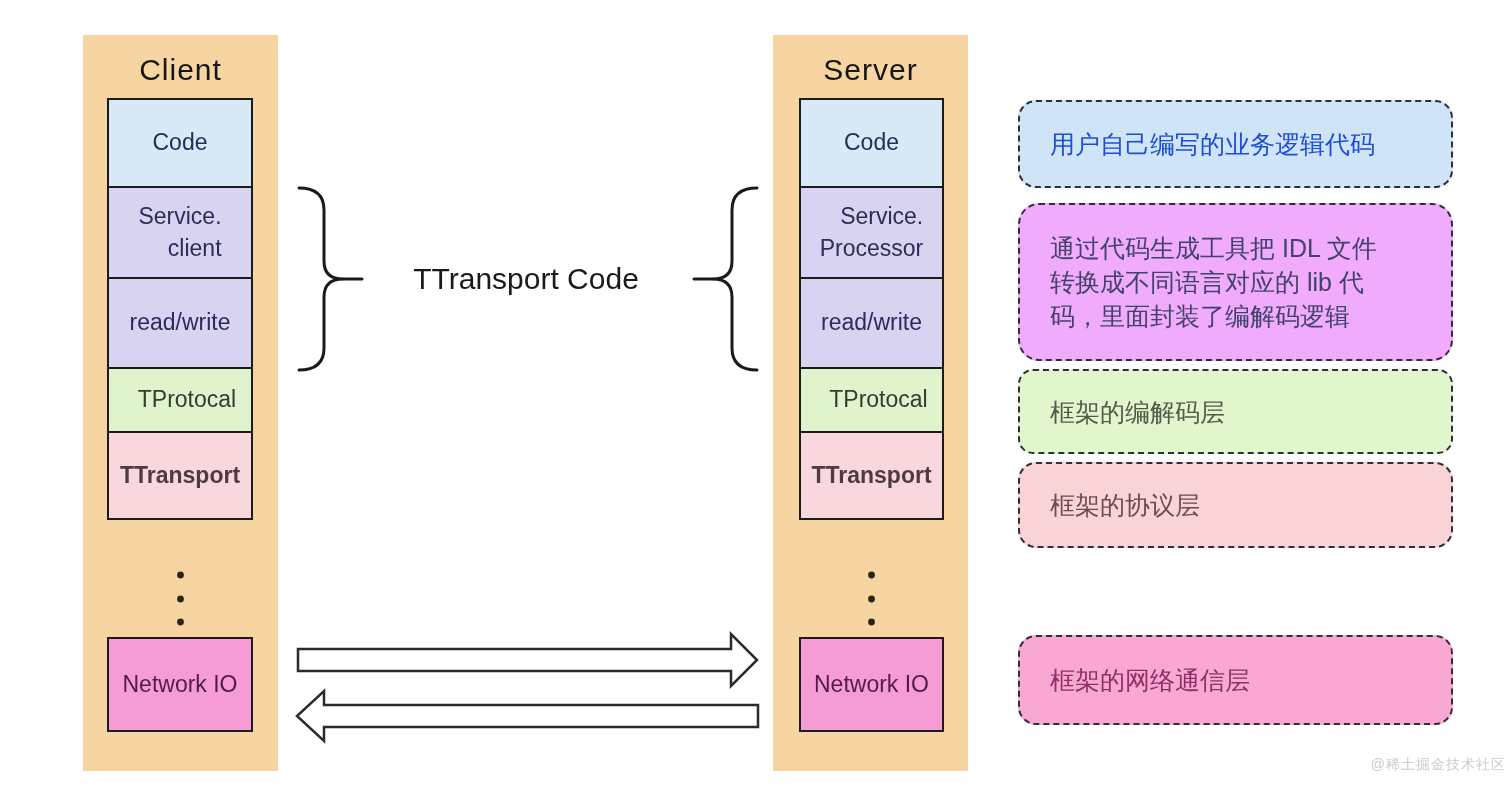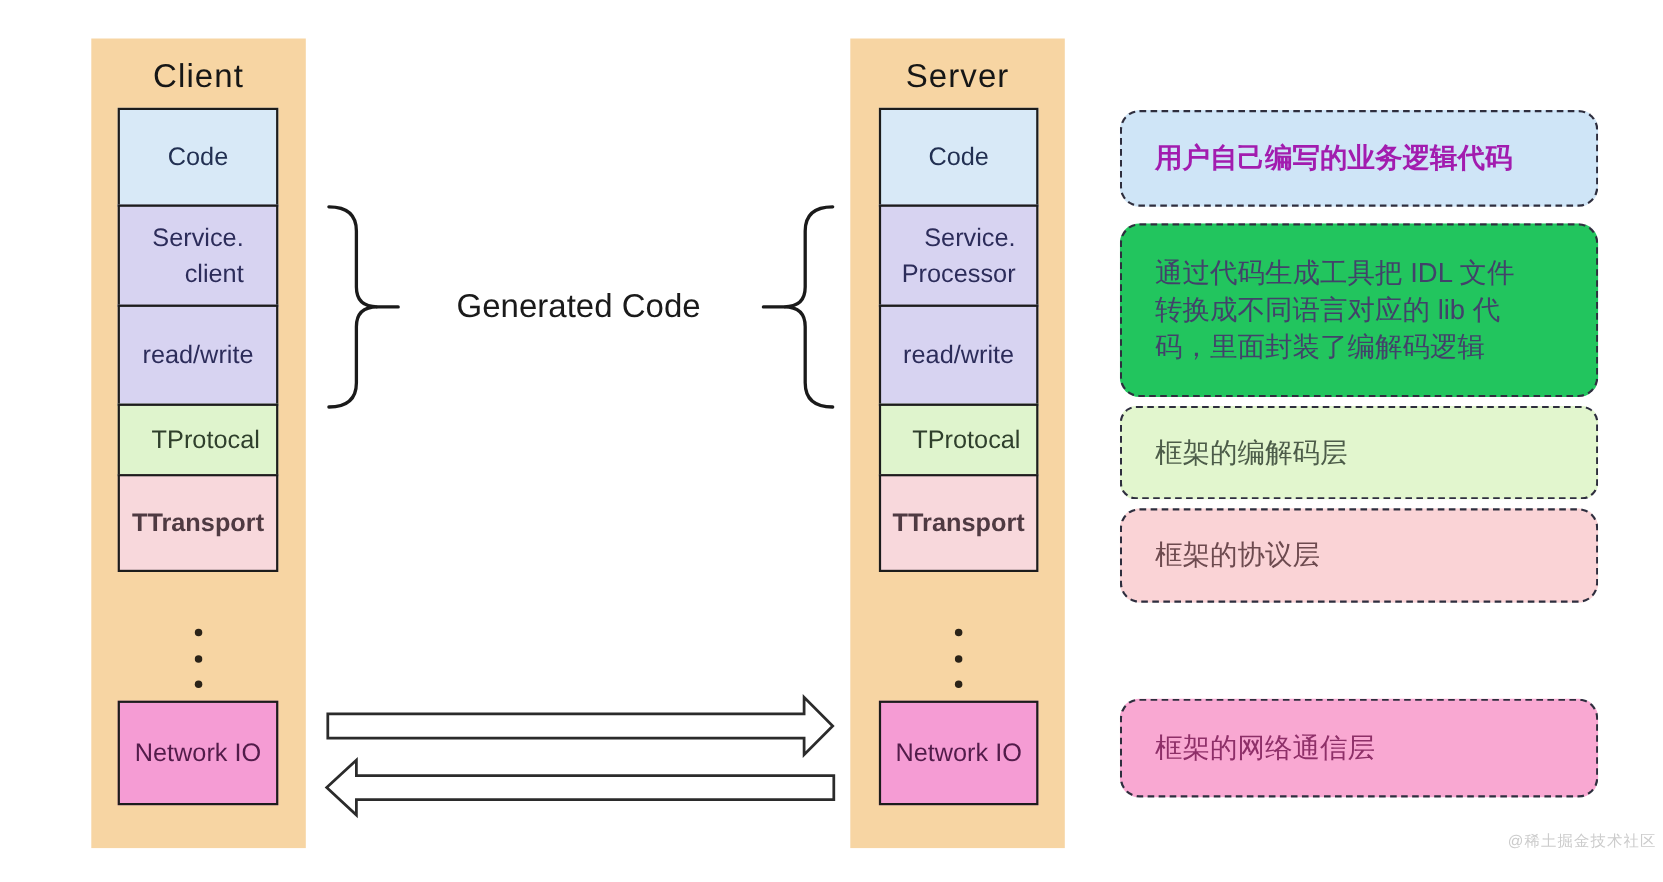--- a/index.html
+++ b/index.html
@@ -98,21 +98,21 @@
   <div class="stack stack-server">
     <div class="layer lh-code" style="background-color: rgb(216, 233, 247); color: rgb(34, 48, 82);">Code</div>
     <div class="layer lh-svc" style="background-color: rgb(215, 211, 241); color: rgb(44, 44, 90);">Service.
 Processor</div>
     <div class="layer lh-rw" style="background-color: rgb(215, 211, 241); color: rgb(44, 44, 90);">read/write</div>
     <div class="layer lh-proto" style="background-color: rgb(223, 244, 205); color: rgb(47, 63, 44);">TProtocal</div>
     <div class="layer lh-trans" style="background-color: rgb(248, 216, 220); color: rgb(79, 58, 66);">TTransport</div>
   </div>
   <div class="netbox netbox-server" style="background-color: rgb(245, 156, 212); color: rgb(82, 28, 74);">Network IO</div>
 
-  <div class="gen-label">Generated Code</div>
+  <div class="gen-label">TTransport Code</div>
 
   <svg class="overlay" viewBox="0 0 1512 802">
 
     <path d="M 299 188 Q 324 188 324 210 L 324 261 Q 324 279 343 279 Q 324 279 324 297 L 324 348 Q 324 370 299 370" fill="none" stroke="#1a1a1a" stroke-width="3" stroke-linecap="round"></path>
     <line x1="343" y1="279" x2="362" y2="279" stroke="#1a1a1a" stroke-width="3" stroke-linecap="round"></line>
 
     <path d="M 757 188 Q 732 188 732 210 L 732 261 Q 732 279 713 279 Q 732 279 732 297 L 732 348 Q 732 370 757 370" fill="none" stroke="#1a1a1a" stroke-width="3" stroke-linecap="round"></path>
     <line x1="713" y1="279" x2="694" y2="279" stroke="#1a1a1a" stroke-width="3" stroke-linecap="round"></line>
 
     <polygon points="298,649 731,649 731,634 757,660 731,686 731,671 298,671" fill="#ffffff" stroke="#2b2b2b" stroke-width="2.5" stroke-linejoin="miter"></polygon>
@@ -125,22 +125,22 @@
       <circle cx="180.5" cy="622" r="3.4"></circle>
     </g>
 
     <g fill="#2b2318">
       <circle cx="871.5" cy="575" r="3.4"></circle>
       <circle cx="871.5" cy="599" r="3.4"></circle>
       <circle cx="871.5" cy="622" r="3.4"></circle>
     </g>
   </svg>
 
-  <div class="ann ann1" style="background-color: rgb(207, 229, 247); color: #a21caf; font-weight: bold;">用户自己编写的业务逻辑代码</div>
-  <div class="ann ann2" style="background-color: #22c55e; color: rgb(66, 66, 106);">通过代码生成工具把 IDL 文件
+  <div class="ann ann1" style="background-color: rgb(207, 229, 247); color: #1d4ed8;">用户自己编写的业务逻辑代码</div>
+  <div class="ann ann2" style="background-color: #f0abfc; color: rgb(66, 66, 106); border-radius: 21px;">通过代码生成工具把 IDL 文件
 转换成不同语言对应的 lib 代
 码，里面封装了编解码逻辑</div>
   <div class="ann ann3" style="background-color: rgb(226, 246, 206); color: rgb(76, 92, 73);">框架的编解码层</div>
   <div class="ann ann5" style="background-color: rgb(249, 168, 210); color: rgb(142, 47, 104);">框架的网络通信层</div>
   <div class="ann ann4" style="background-color: rgb(250, 211, 214); color: rgb(109, 74, 79);">框架的协议层</div>
 
   <div class="watermark" style="color: rgb(204, 204, 204);">@稀土掘金技术社区</div>
 
 </div>
 

